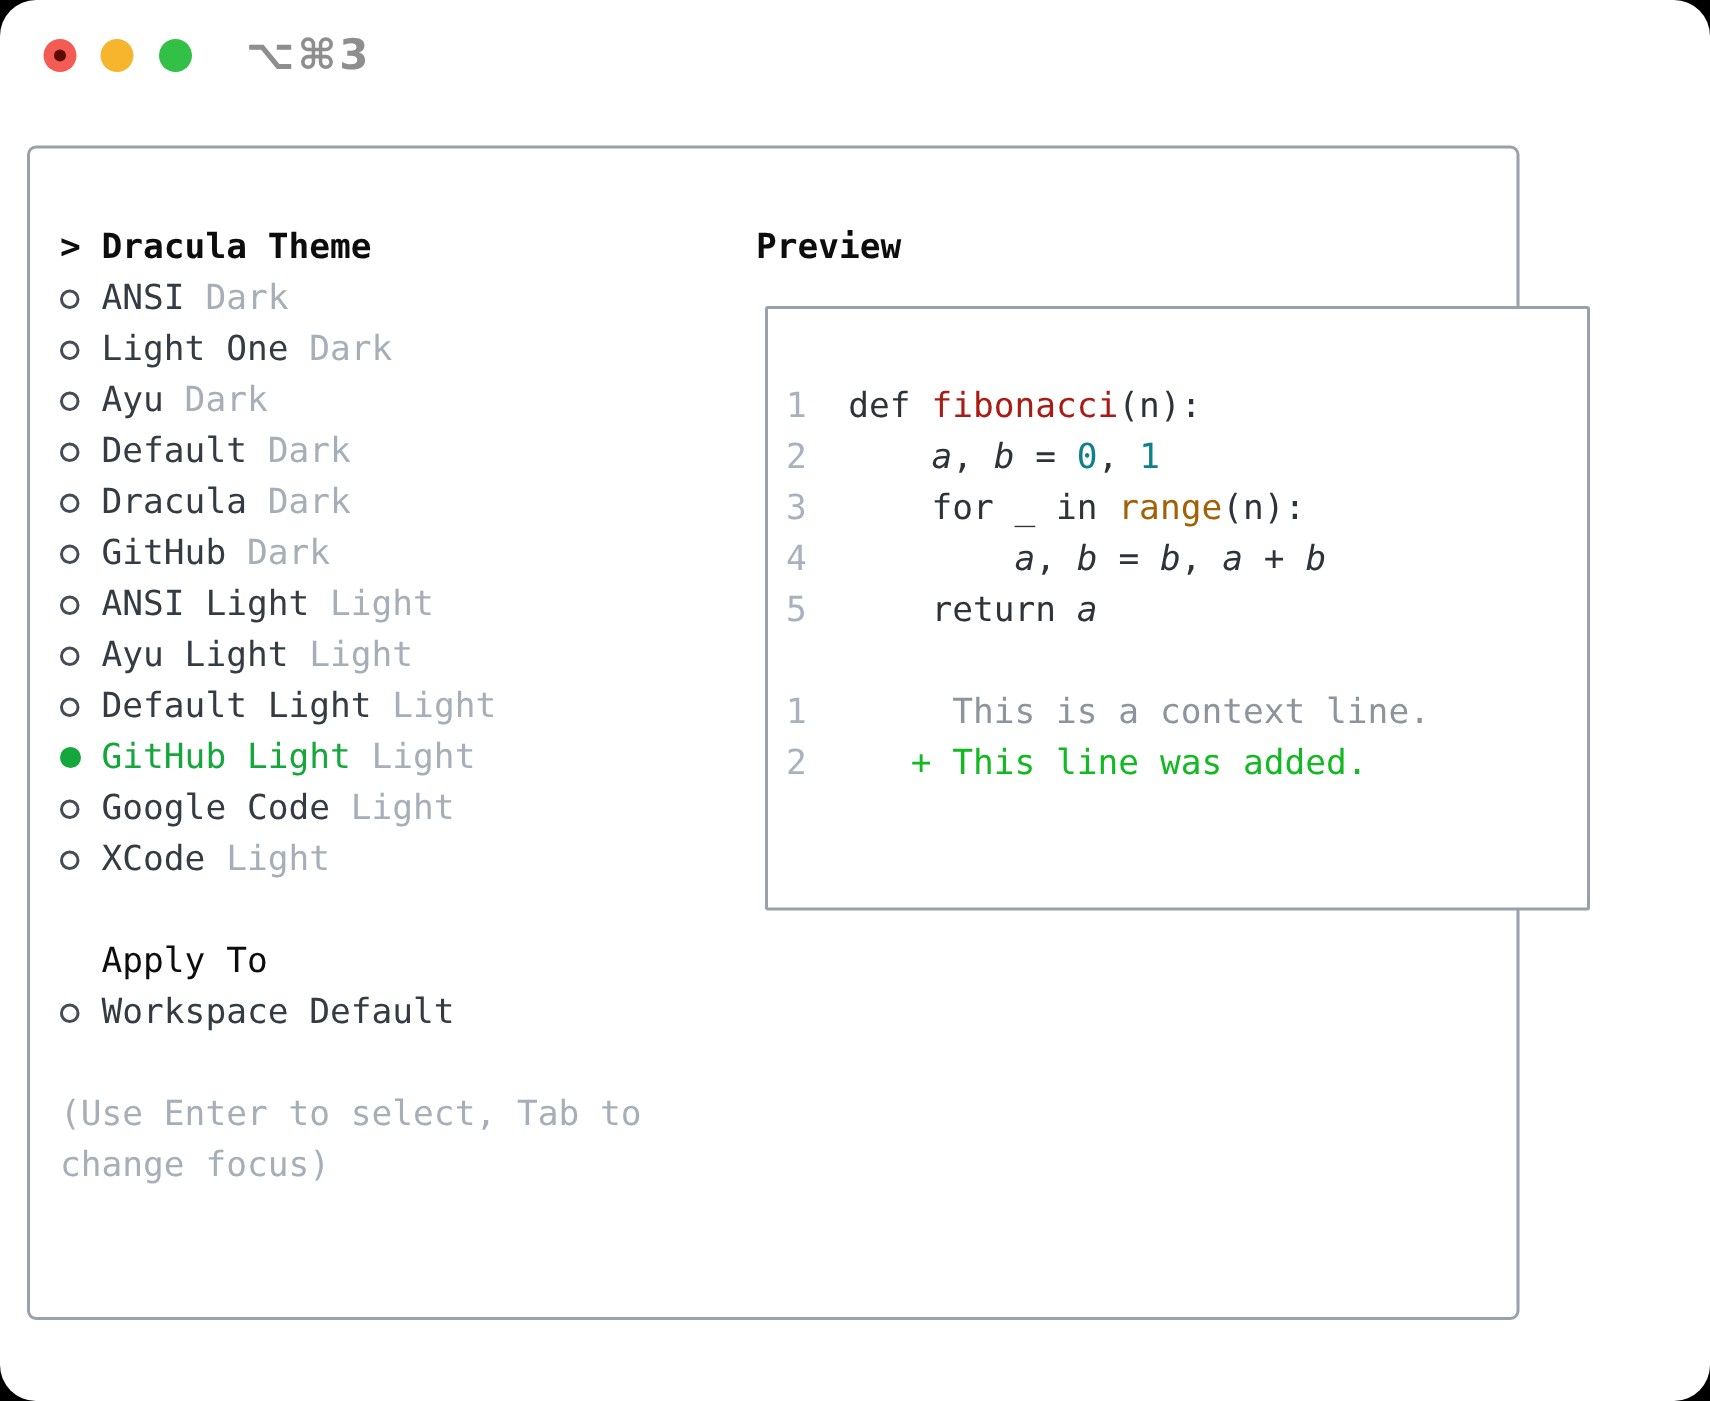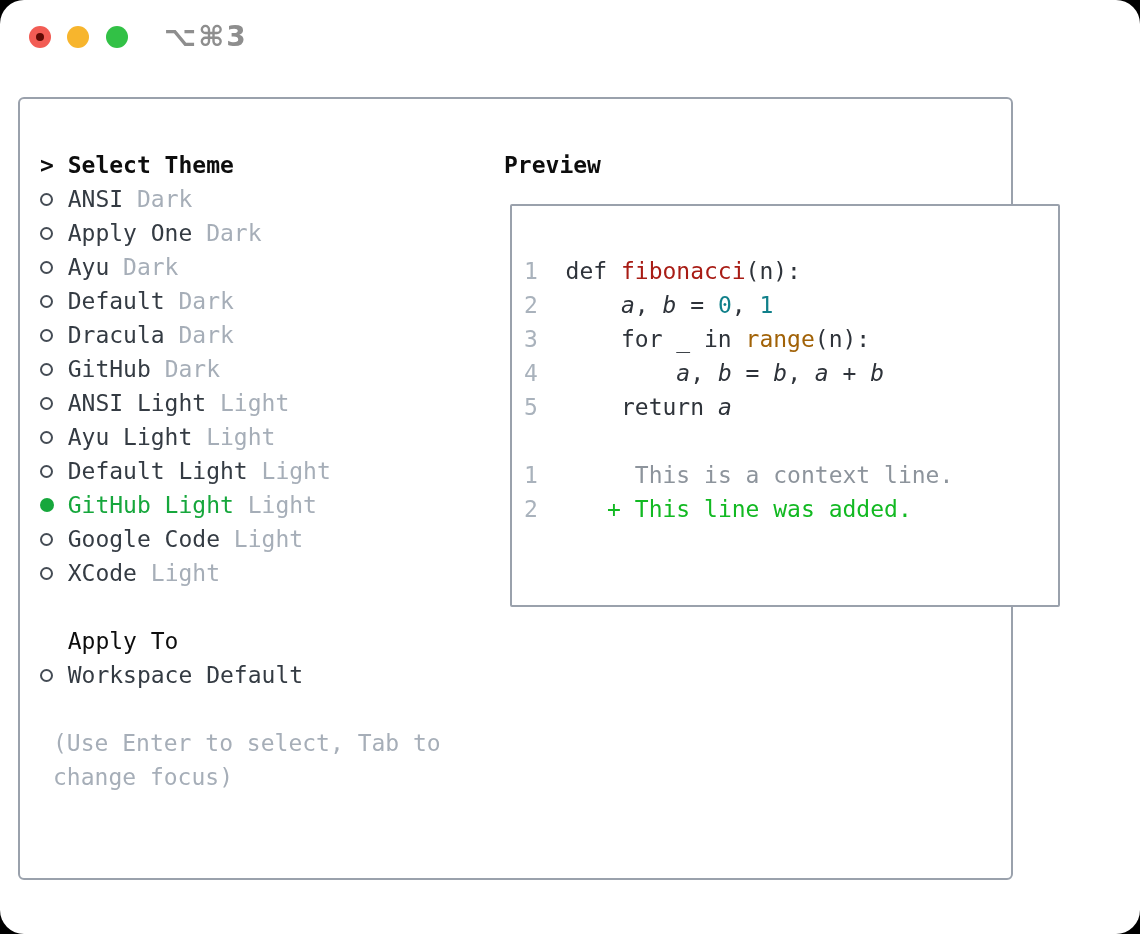--- a/index.html
+++ b/index.html
@@ -25,21 +25,21 @@
   }
 
   
   .panel {
     position:absolute; left:18px; top:97px; width:995px; height:783px;
     border:2px solid #9aa1ac; border-radius:6px; background:#fff;
   }
 
   .left-col { position:absolute; left:20px; top:49px; width:440px; }
   .row { height:34px; line-height:34px; font-size:23px; white-space:pre; display:flex; align-items:center; }
-  .row.textrow { display:block;margin-left:13px; }
+  .row.textrow { display:block; }
 
   .prompt { display:inline-block; width:2ch; color:#0d0d0d; font-weight:700; }
   .list-title { color:#0d0d0d; font-weight:700; }
   .apply-indent { display:inline-block; width:2ch; }
   .apply-title { color:#0d0d0d; }
 
   .marker { display:inline-flex; width:2ch; align-items:center; }
   .ring   { width:13px; height:13px; border-radius:50%; border:2px solid #454c55; }
   .dot    { width:14px; height:14px; border-radius:50%; background:#16a73c; }
 
@@ -80,26 +80,26 @@
     <button class="tl-btn tl-red"></button>
     <button class="tl-btn tl-yellow"></button>
     <button class="tl-btn tl-green"></button>
     <div class="win-title">⌥⌘3</div>
   </div>
 
   <div class="panel">
 
     <div class="left-col">
       <div class="row">
-        <span class="prompt">&gt;</span><span class="list-title">Select Theme</span>
+        <span class="prompt">&gt;</span><span class="list-title">Dracula Theme</span>
       </div>
 
       <div id="theme-list">
           <div class="row"><span class="marker"><span class="ring"></span></span><span class="item-name">ANSI </span><span class="item-tag">Dark</span></div>
-          <div class="row"><span class="marker"><span class="ring"></span></span><span class="item-name">Apply One </span><span class="item-tag">Dark</span></div>
+          <div class="row"><span class="marker"><span class="ring"></span></span><span class="item-name">Light One </span><span class="item-tag">Dark</span></div>
           <div class="row"><span class="marker"><span class="ring"></span></span><span class="item-name">Ayu </span><span class="item-tag">Dark</span></div>
           <div class="row"><span class="marker"><span class="ring"></span></span><span class="item-name">Default </span><span class="item-tag">Dark</span></div>
           <div class="row"><span class="marker"><span class="ring"></span></span><span class="item-name">Dracula </span><span class="item-tag">Dark</span></div>
           <div class="row"><span class="marker"><span class="ring"></span></span><span class="item-name">GitHub </span><span class="item-tag">Dark</span></div>
           <div class="row"><span class="marker"><span class="ring"></span></span><span class="item-name">ANSI Light </span><span class="item-tag">Light</span></div>
           <div class="row"><span class="marker"><span class="ring"></span></span><span class="item-name">Ayu Light </span><span class="item-tag">Light</span></div>
           <div class="row"><span class="marker"><span class="ring"></span></span><span class="item-name">Default Light </span><span class="item-tag">Light</span></div>
           <div class="row"><span class="marker"><span class="dot"></span></span><span class="item-name selected">GitHub Light </span><span class="item-tag">Light</span></div>
           <div class="row"><span class="marker"><span class="ring"></span></span><span class="item-name">Google Code </span><span class="item-tag">Light</span></div>
           <div class="row"><span class="marker"><span class="ring"></span></span><span class="item-name">XCode </span><span class="item-tag">Light</span></div>

